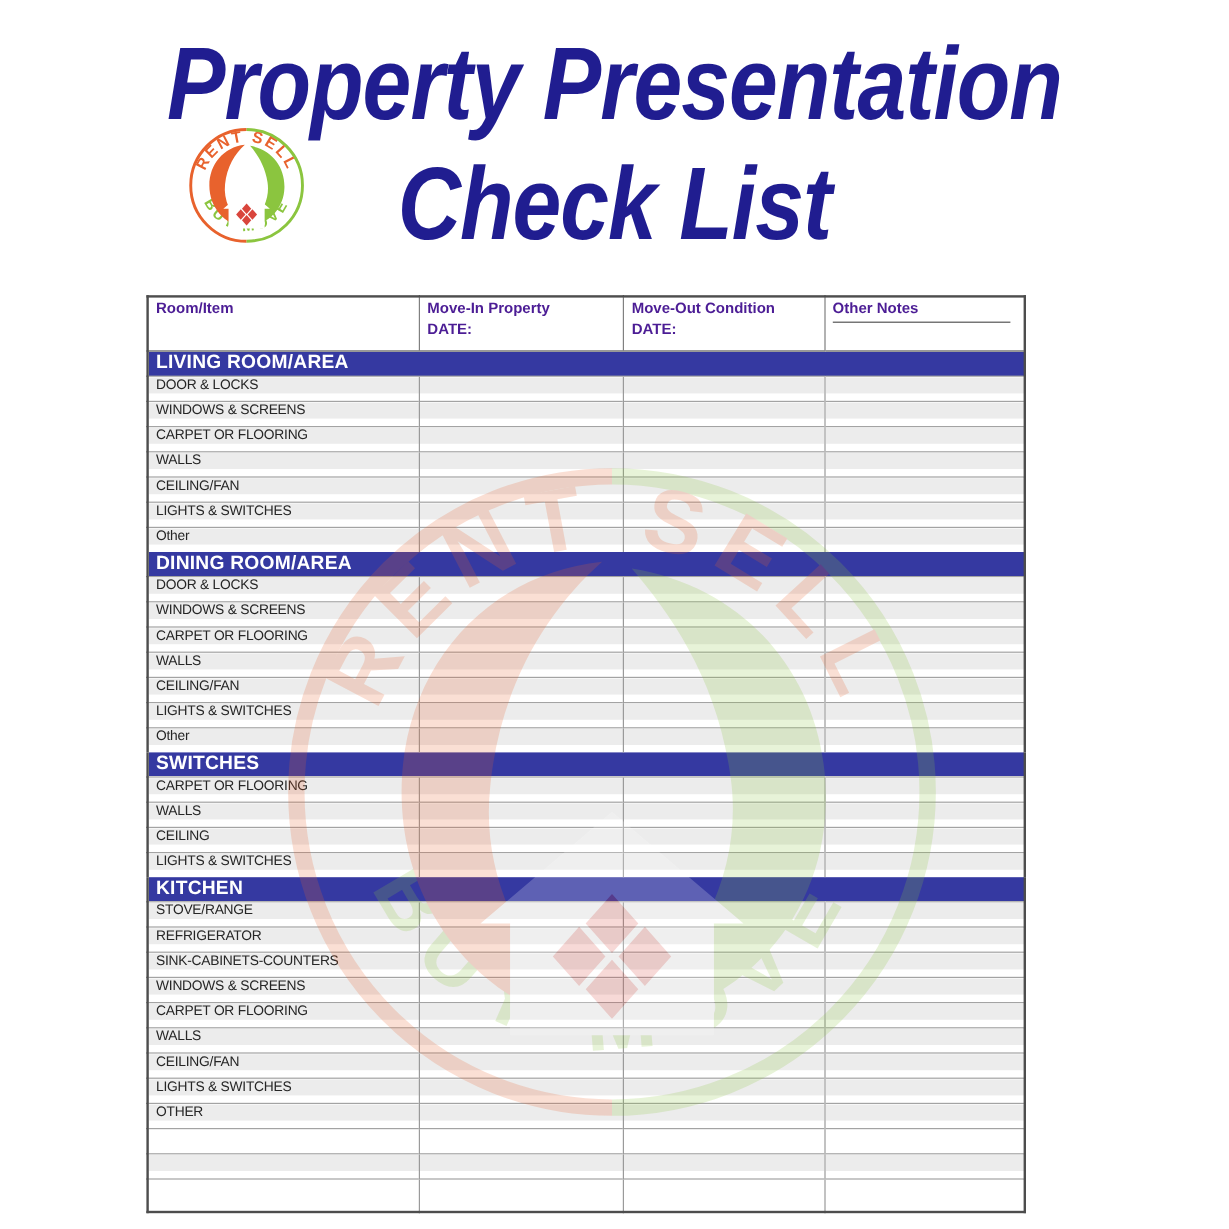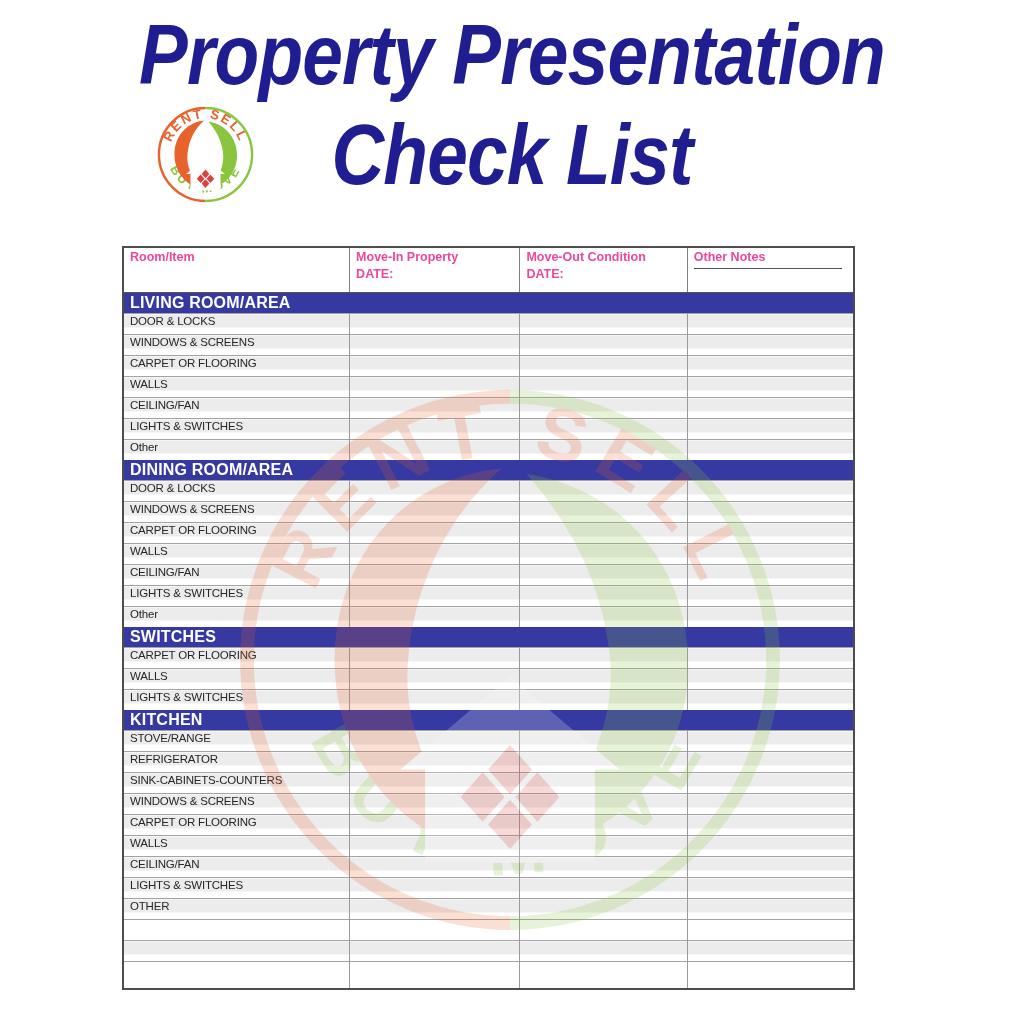--- a/index.html
+++ b/index.html
@@ -1,39 +1,39 @@
 <!DOCTYPE html>
 <html><head>
 <meta charset="utf-8">
 <style>
   html,body{margin:0;padding:0;background:#ffffff;width:1024px;height:1024px;overflow:hidden;
     font-family:"Liberation Sans",sans-serif;}
   .page{position:relative;width:1024px;height:1024px;background:#fff;}
 
   
-  .title-block{position:absolute;left:0;top:4px;width:1024px;text-align:center;
+  .title-block{position:absolute;left:0;top:20px;width:1024px;text-align:center;
     color:#201D90;font-style:italic;font-weight:bold;line-height:100px;font-size:86px;}
   .title-line{transform:scaleX(0.85);transform-origin:50% 50%;white-space:nowrap;
     letter-spacing:-1px;}
 
   
   .logo-small{position:absolute;left:157px;top:106px;width:97px;height:97px;}
   .watermark{position:absolute;left:236px;top:386px;width:548px;height:548px;
     opacity:0.20;pointer-events:none;z-index:5;}
   .svg-defs{position:absolute;width:0;height:0;overflow:hidden;}
 
   
   .checklist{position:absolute;left:122px;top:246px;width:733px;border-collapse:collapse;
     table-layout:fixed;z-index:2;}
   .checklist col.c1{width:31%;} .checklist col.c2{width:23.3%;}
   .checklist col.c3{width:22.9%;} .checklist col.c4{width:22.8%;}
   .checklist{border:2px solid #4d4d4d;}
 
   tr.header-row td{background:#ffffff;vertical-align:top;height:42px;
-    font-size:12.5px;font-weight:bold;color:#ec4899;padding:2px 11px 0 6px;
+    font-size:12.5px;font-weight:bold;color:#4c1d95;padding:2px 11px 0 6px;
     border-left:1px solid #808080;border-bottom:1.5px solid #555;white-space:nowrap;overflow:hidden;}
   tr.header-row td:first-child{border-left:none;}
   .hdr-sub{font-weight:bold;margin-top:3px;}
   .notes-hdr-label{border-bottom:1px solid #555;padding-bottom:4px;margin-right:0;}
 
   tr.bar-row td{background:#3539A1;color:#ffffff;font-weight:bold;font-size:16px;
     height:18px;padding:1px 0 1px 6px;letter-spacing:0.2px;white-space:nowrap;overflow:hidden;}
 
   tr.item-row td{height:19px;border-top:1px solid #a3a3a3;border-left:1px solid #9a9a9a;
     background:linear-gradient(to bottom,#ececec 0,#ececec 13px,#ffffff 13px,#ffffff 100%);
@@ -205,20 +205,26 @@
           <td></td>
           <td></td>
         </tr>
         <tr class="item-row">
           <td>WALLS</td>
           <td></td>
           <td></td>
           <td></td>
         </tr>
         <tr class="item-row">
+          <td>CEILING</td>
+          <td></td>
+          <td></td>
+          <td></td>
+        </tr>
+        <tr class="item-row">
           <td>LIGHTS &amp; SWITCHES</td>
           <td></td>
           <td></td>
           <td></td>
         </tr>
         <tr class="bar-row">
           <td colspan="4">KITCHEN</td>
         </tr>
         <tr class="item-row">
           <td>STOVE/RANGE</td>

